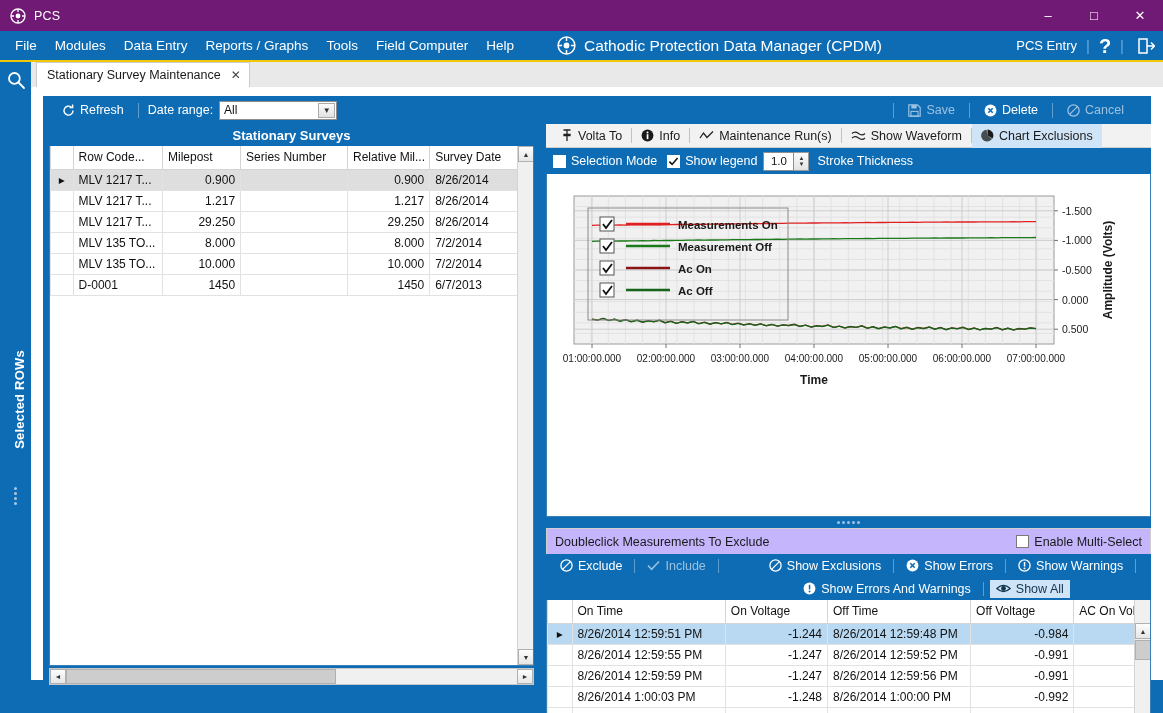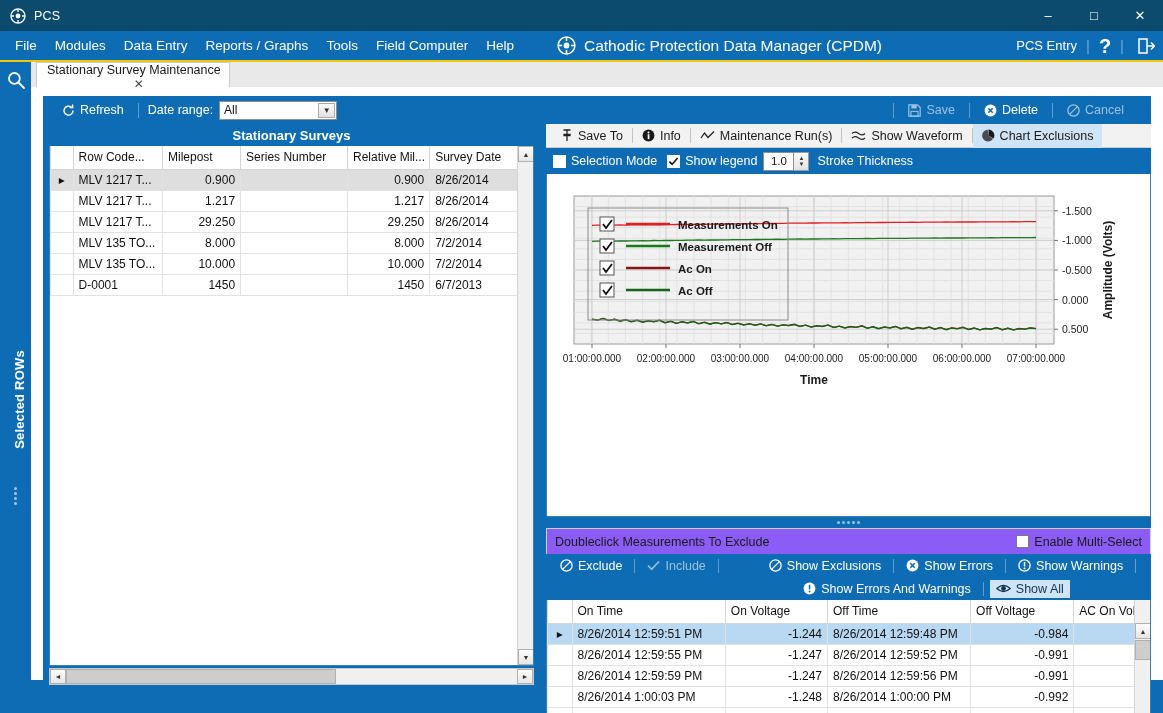--- a/index.html
+++ b/index.html
@@ -15,21 +15,21 @@
   .app {
     position: relative;
     width: 1163px; height: 713px;
     background: #0d6cb4;
     overflow: hidden;
   }
 
   
   .titlebar {
     position: absolute; left:0; top:0; width:1163px; height:31px;
-    background: #0c4a6e;
+    background: #701a75;
     display:flex; align-items:center;
   }
   .app-logo {
     margin-left: 10px; width:16px; height:16px;
     display:flex; align-items:center; justify-content:center;
   }
   .app-title-text {
     color:#ffffff; font-size:12.5px; margin-left:8px; letter-spacing:.2px;
   }
   .winbtns { position:absolute; right:0; top:0; height:31px; display:flex; }
@@ -83,21 +83,21 @@
 
   
   .tabstrip {
     position:absolute; left:31px; top:62px; width:1132px; height:25px;
     background:#e9e9e9;
   }
   .tab {
     position:absolute; left:5px; top:0px; height:25px;
     background:#ffffff; border:1px solid #cccccc; border-bottom:none;
     display:flex; align-items:center; padding:0 8px 0 10px;
-    font-size:12.5px; color:#1a1a1a; white-space:nowrap;flex-direction:column;
+    font-size:12.5px; color:#1a1a1a; white-space:nowrap;
   }
   .tab-close { margin-left:10px; color:#444; font-size:12px; }
 
   
   .shell {
     position:absolute; left:31px; top:87px; width:1132px; height:593px;
     background:#ffffff;
   }
 
   
@@ -239,21 +239,21 @@
   .chart-svg { position:absolute; left:0; top:0; }
 
   .splitter {
     position:absolute; left:2px; top:421px; width:605px; height:11px;
     background:#0d6cb4; display:flex; align-items:center; justify-content:center;
   }
   .splitter i { width:3px; height:3px; background:#9fc4e2; border-radius:50%; margin:0 1px; }
 
   .excl-hdr {
     position:absolute; left:2px; top:432px; width:605px; height:26px;
-    background:#8b5cf6; border:1px solid #cfcfcf; border-bottom:none;
+    background:#c4b5fd; border:1px solid #cfcfcf; border-bottom:none;
     display:flex; align-items:center; padding:0 8px; font-size:12.5px; color:#1a1a1a;
   }
   .excl-hdr .spacer { flex:1; }
 
   .excl-tb1 {
     position:absolute; left:2px; top:458px; width:605px; height:23px;
     background:#0d6cb4; display:flex; align-items:center; padding-left:8px;
   }
   .excl-tb2 {
     position:absolute; left:2px; top:481px; width:605px; height:23px;
@@ -505,21 +505,21 @@
         </div>
 
         <div class="rp-tabs">
           <div style="width:6px"></div>
           <div class="rtab">
             <span class="tb-ico">
               <svg width="12" height="13" viewBox="0 0 12 13">
                 <path d="M2.5 1 H9.5 M6 1 V5.4 M3 5.4 H9 L9 6.6 H3 Z M6 6.6 V12" stroke="#222" stroke-width="1.3" fill="none"></path>
               </svg>
             </span>
-            <span>Save To</span>
+            <span>Volta To</span>
           </div>
           <div class="rtab-div"></div>
           <div class="rtab">
             <span class="tb-ico">
               <svg width="13" height="13" viewBox="0 0 13 13">
                 <circle cx="6.5" cy="6.5" r="5.9" fill="#1a1a1a"></circle>
                 <circle cx="6.5" cy="3.5" r="1" fill="#fff"></circle>
                 <rect x="5.7" y="5.2" width="1.7" height="5" fill="#fff"></rect>
               </svg>
             </span>

